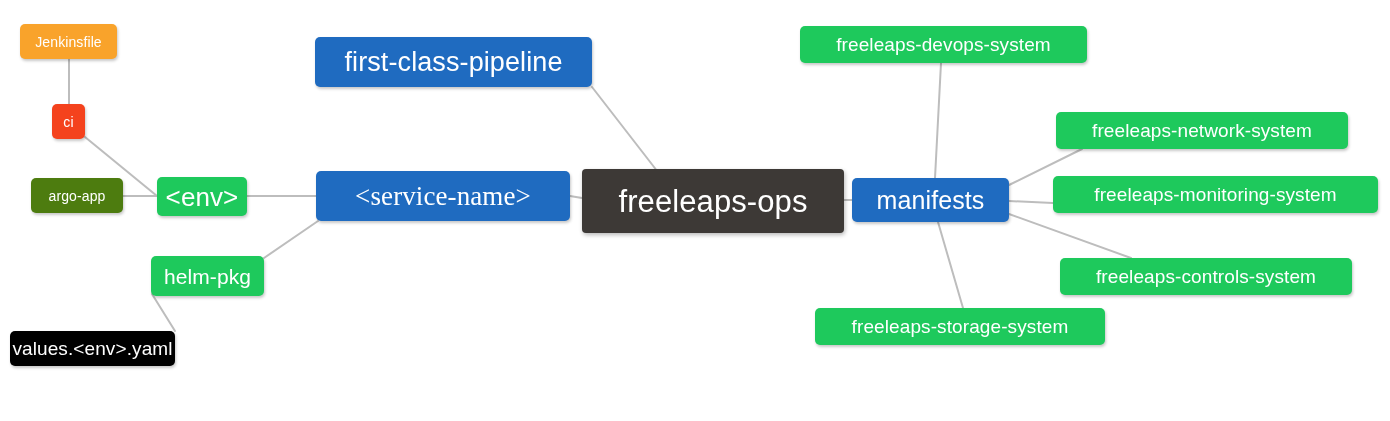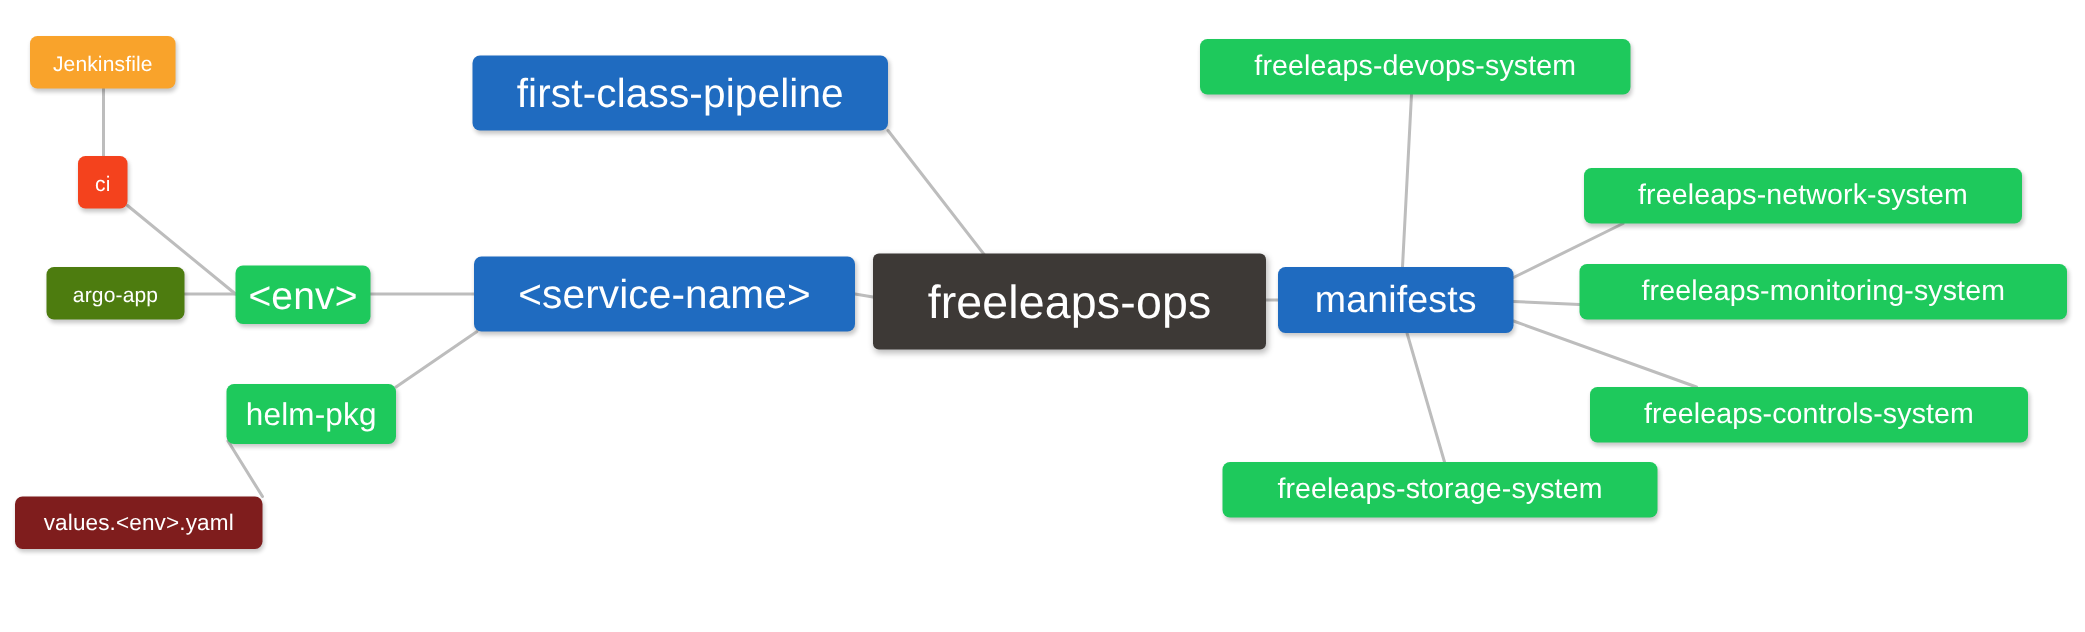--- a/index.html
+++ b/index.html
@@ -75,27 +75,27 @@
       </div>
       <div class="node" style="left: 31px; top: 178px; width: 92px; height: 35px; background: #4d7c0f; font-size: 14px;">
         <span>argo-app</span>
       </div>
       <div class="node" style="left: 157px; top: 177px; width: 90px; height: 39px; background: rgb(30, 201, 92); font-size: 26px;">
         <span>&lt;env&gt;</span>
       </div>
       <div class="node" style="left: 151px; top: 256px; width: 113px; height: 40px; background: rgb(30, 201, 92); font-size: 21px;">
         <span>helm-pkg</span>
       </div>
-      <div class="node" style="left: 10px; top: 331px; width: 165px; height: 35px; background: #7f1d1d; font-size: 15px;">
+      <div class="node" style="left: 10px; top: 331px; width: 165px; height: 35px; background: #000000; font-size: 19px;">
         <span>values.&lt;env&gt;.yaml</span>
       </div>
       <div class="node" style="left: 315px; top: 37px; width: 277px; height: 50px; background: rgb(31, 107, 192); font-size: 27px;">
         <span>first-class-pipeline</span>
       </div>
-      <div class="node" style="left: 316px; top: 171px; width: 254px; height: 50px; background: rgb(31, 107, 192); font-size: 27px;">
+      <div class="node" style="left: 316px; top: 171px; width: 254px; height: 50px; background: rgb(31, 107, 192); font-size: 27px; font-family: Liberation Serif, serif;">
         <span>&lt;service-name&gt;</span>
       </div>
       <div class="node root" style="left: 582px; top: 169px; width: 262px; height: 64px; background: rgb(61, 57, 54); font-size: 31px;">
         <span>freeleaps-ops</span>
       </div>
       <div class="node" style="left: 852px; top: 178px; width: 157px; height: 44px; background: rgb(31, 107, 192); font-size: 25px;">
         <span>manifests</span>
       </div>
       <div class="node" style="left: 800px; top: 26px; width: 287px; height: 37px; background: rgb(30, 201, 92); font-size: 19px;">
         <span>freeleaps-devops-system</span>

